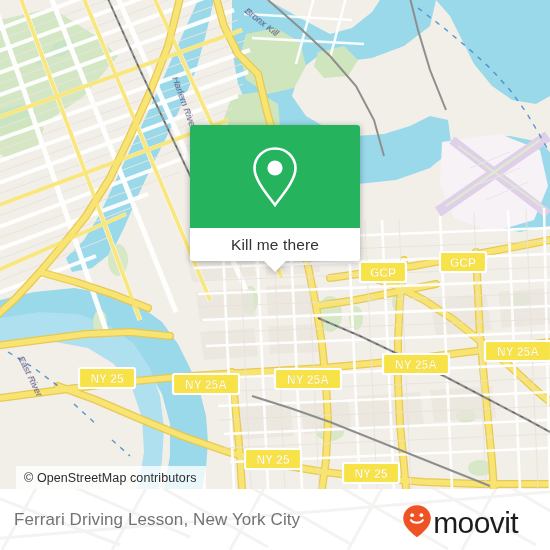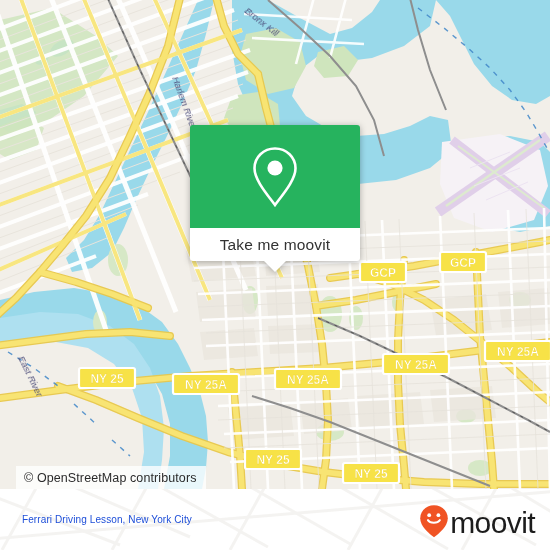--- a/index.html
+++ b/index.html
@@ -105,30 +105,30 @@
   }
   #footer-watermark {
     position: absolute;
     left: 0; top: 0;
     width: 550px; height: 61px;
     opacity: 0.55;
     pointer-events: none;
   }
   #footer-title {
     position: relative;
-    margin-left: 22px;
-    font-size: 10px;
-    color: #1d4ed8;
+    margin-left: 14px;
+    font-size: 17px;
+    color: #737373;
     letter-spacing: 0.1px;
     white-space: nowrap;
     z-index: 2;
   }
   #brand {
     position: absolute;
-    right: 15px;
+    right: 32px;
     top: 50%;
     margin-top: -16px;
     display: flex;
     align-items: center;
     z-index: 2;
   }
   #brand-wordmark {
     font-size: 30px;
     color: #1c1c1c;
     letter-spacing: -0.6px;
@@ -381,21 +381,21 @@
   <div id="info-card">
     <div id="card-green">
       <span>
         <svg width="54" height="66" viewBox="0 0 54 66" fill="none" xmlns="http://www.w3.org/2000/svg">
           <path d="M27 4.5 C 15.5 4.5 6.5 13.3 6.5 24.3 C 6.5 35.5 18 49 27 61 C 36 49 47.5 35.5 47.5 24.3 C 47.5 13.3 38.5 4.5 27 4.5 Z" stroke="#ffffff" stroke-width="2.6" fill="none"></path>
           <circle cx="27" cy="24" r="7.6" fill="#ffffff"></circle>
         </svg>
       </span>
     </div>
     <div id="card-white">
-      <span id="card-label">Take me moovit</span>
+      <span id="card-label">Kill me there</span>
     </div>
     <div id="card-tail"></div>
   </div>
 
   <div id="footer">
     <svg id="footer-watermark" viewBox="0 0 550 61" xmlns="http://www.w3.org/2000/svg">
       <g stroke="#eceae6" stroke-width="3" fill="none">
         <path d="M -10 6 L 120 56 M 60 -8 L 190 48 M 150 -8 L 268 58 M 240 -8 L 352 56 M 330 -8 L 448 60 M 420 -8 L 536 56 M 500 -8 L 560 28"></path>
         <path d="M -10 50 L 560 2"></path>
         <path d="M 40 -8 L 2 61 M 150 -8 L 112 61 M 268 -8 L 230 61 M 386 -8 L 348 61 M 500 -8 L 462 61"></path>

